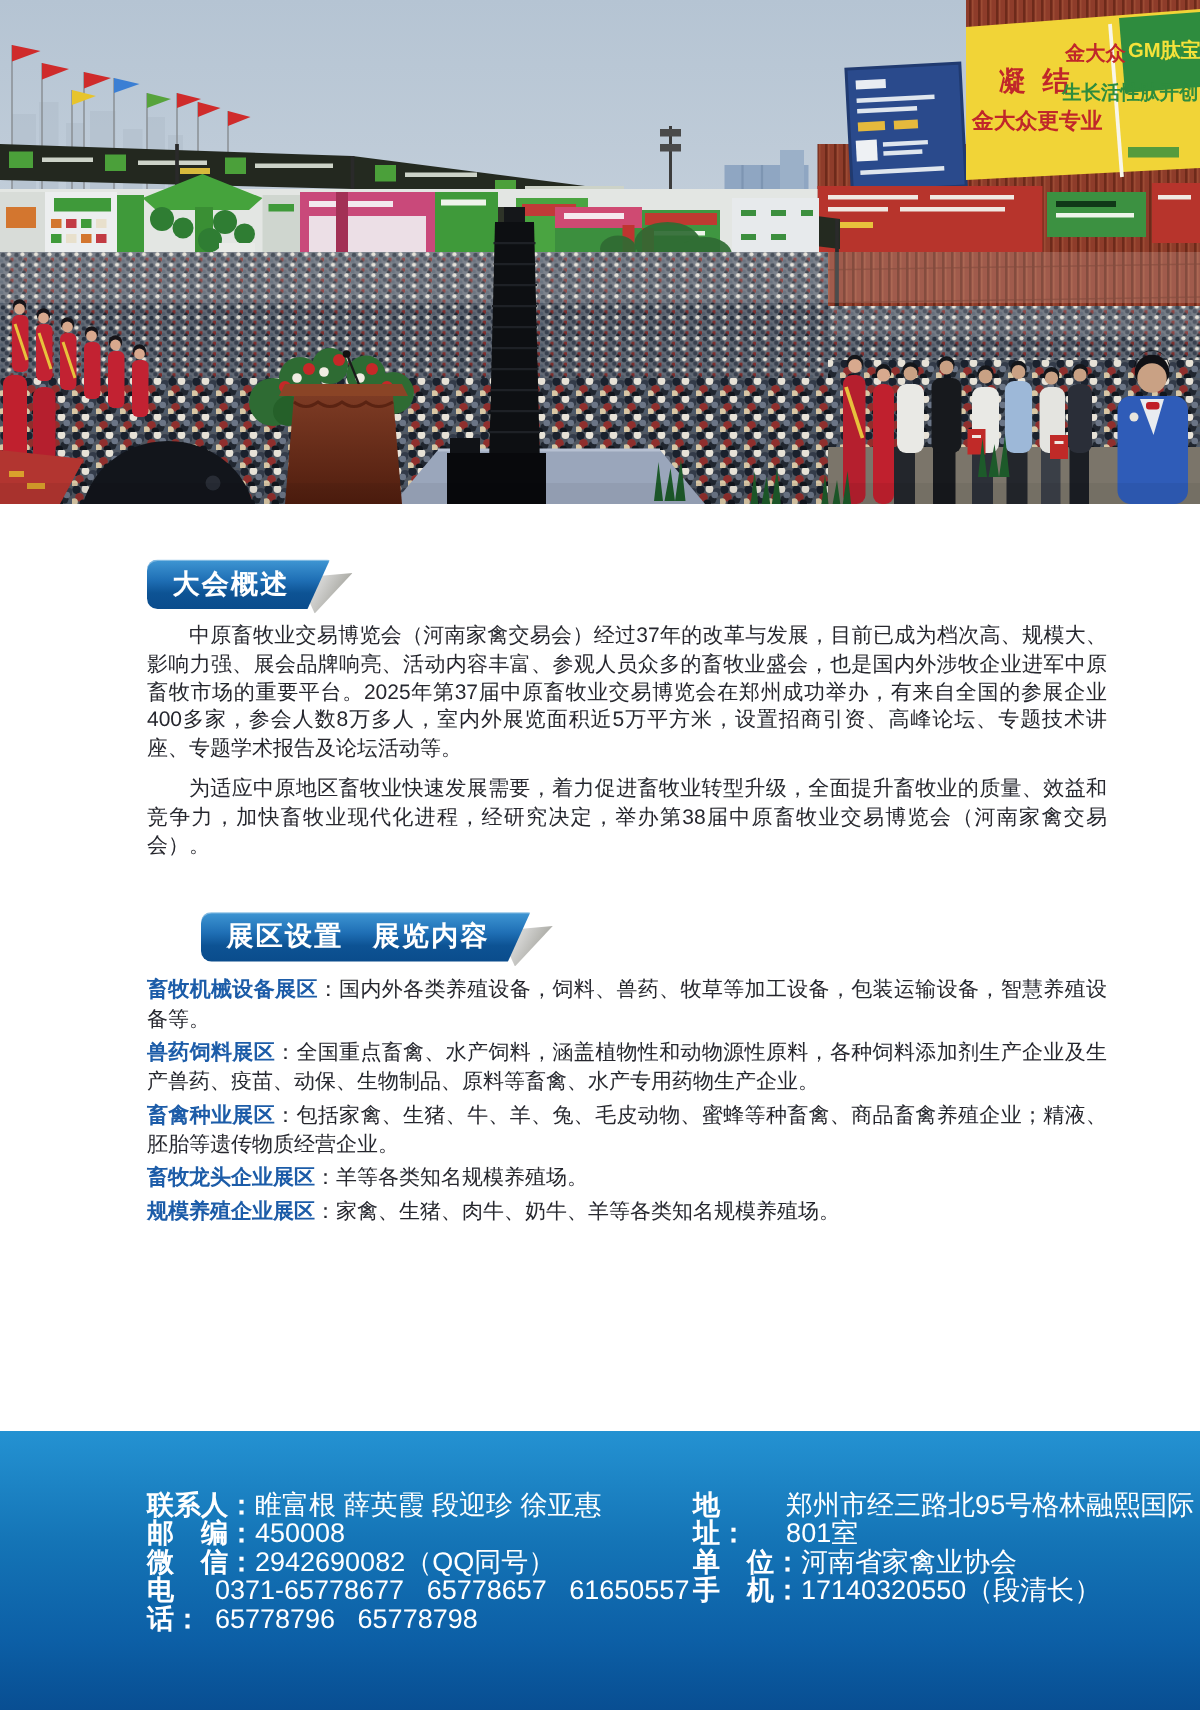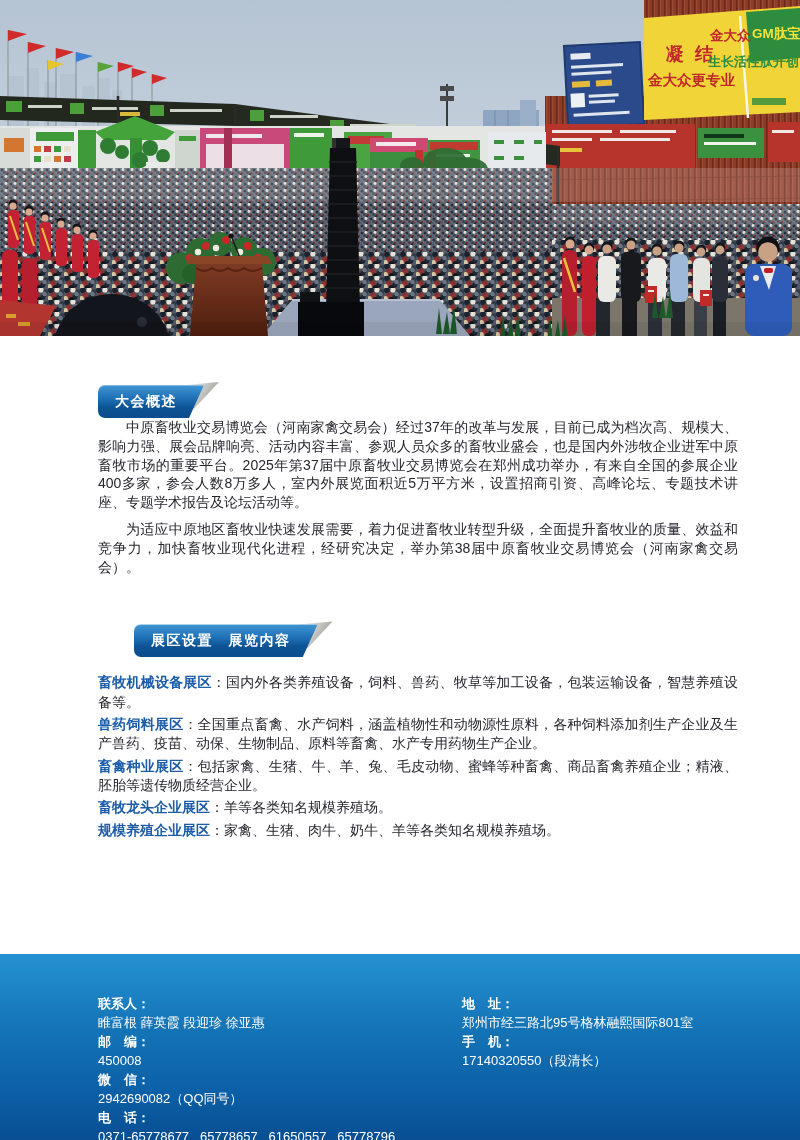--- a/index.html
+++ b/index.html
@@ -9,38 +9,38 @@
   .hero{width:800px;height:336px;overflow:hidden;}
   .hero svg{display:block;}
   
   .content{padding:0 62px 0 98px;}
   .badge-wrap{position:relative;display:inline-block;height:33px;margin-top:37px;}
   .badge-wrap.second{margin-top:28px;padding-left:36px;}
   .badge-fold{position:absolute;right:-15px;top:9px;width:36px;height:27px;z-index:0;
       background:linear-gradient(120deg,#f4f4f2 5%,#cfcfcd 40%,#9b9b93 85%);
       clip-path:polygon(100% 0,0 12%,30% 100%);}
   .badge{position:relative;z-index:1;height:33px;line-height:33px;padding:0 27px 0 17px;
-      color:#fff;font-weight:bold;font-size:14px;letter-spacing:1.5px;
+      color:#fff;font-weight:bold;font-size:18px;letter-spacing:1.5px;
       background:linear-gradient(180deg,var(--badge_blue_light,#3f97d4) 0%,#1f6fb5 42%,#0d5394 68%,var(--badge_blue_dark,#0a4c8c) 100%);
       border-radius:7px 2px 2px 7px;
       clip-path:polygon(0 0,100% 0,calc(100% - 15px) 100%,0 100%);
-      box-shadow:inset 0 1px 0 rgba(255,255,255,.35);margin-top:12px;}
+      box-shadow:inset 0 1px 0 rgba(255,255,255,.35);}
   .para{margin:0 0 8px;font-size:14px;line-height:1.343;color:var(--text_dark,#26272e);
       text-align:justify;text-indent:2em;}
   .para.first{margin-top:8px;}
-  .zone-list{margin-top:24px;font-family:Liberation Serif, serif;}
+  .zone-list{margin-top:10px;font-family:Liberation Serif, serif;}
   .zone-item{margin:0 0 3px;font-size:14px;line-height:1.38;color:var(--text_dark,#26272e);text-align:justify;}
   .zone-label{color:var(--accent_blue,#1c5ca8);font-weight:bold;}
   
   .footer{position:absolute;left:0;right:0;top:954px;bottom:0;
       background:linear-gradient(180deg,var(--footer_top,#2492d2) 0%,#1474b6 40%,#0c5fa6 75%,var(--footer_bottom,#084e92) 100%);
       color:#fff;}
   .f-cols{display:flex;padding:40px 0 0 98px;}
   .f-col-left{width:364px;flex:0 0 364px;}
-  .f-row{display:flex;font-size:13px;line-height:19px;white-space:pre-wrap;flex-direction:column;}
+  .f-row{display:flex;font-size:18px;line-height:19px;white-space:pre-wrap;}
   .f-label{font-weight:bold;}
   .f-value{}
 </style>
 </head>
 <body>
 
 <div class="page">
 
   <div class="hero">
   <svg width="800" height="336" viewBox="0 0 800 336" xmlns="http://www.w3.org/2000/svg">
@@ -499,18 +499,19 @@
   <footer class="footer">
     <div class="f-cols">
       <div class="f-col f-col-left">
         <div class="f-row"><span class="f-label">联系人：</span><span class="f-value">睢富根 薛英霞 段迎珍 徐亚惠</span></div>
         <div class="f-row"><span class="f-label">邮　编：</span><span class="f-value">450008</span></div>
         <div class="f-row"><span class="f-label">微　信：</span><span class="f-value">2942690082（QQ同号）</span></div>
         <div class="f-row"><span class="f-label">电　话：</span><span class="f-value">0371-65778677   65778657   61650557   65778796   65778798</span></div>
       </div>
       <div class="f-col">
         <div class="f-row"><span class="f-label">地　址：</span><span class="f-value">郑州市经三路北95号格林融熙国际801室</span></div>
+        <div class="f-row"><span class="f-label">单　位：</span><span class="f-value">河南省家禽业协会</span></div>
         <div class="f-row"><span class="f-label">手　机：</span><span class="f-value">17140320550（段清长）</span></div>
       </div>
     </div>
   </footer>
 
 </div>
 
 </body></html>

